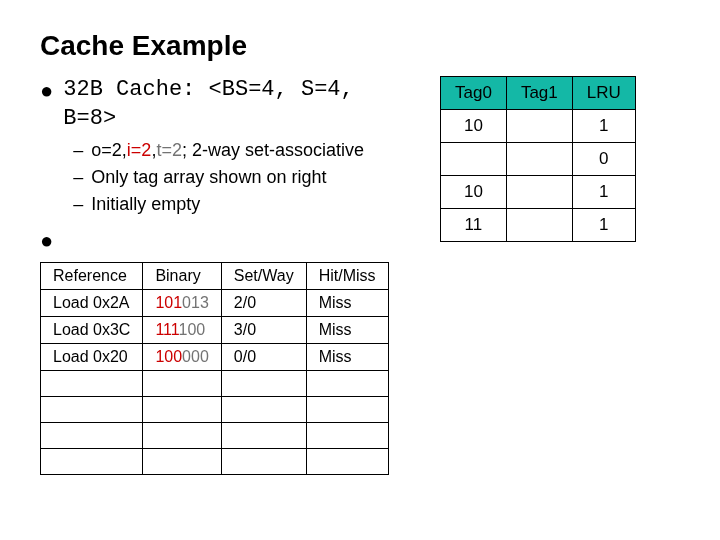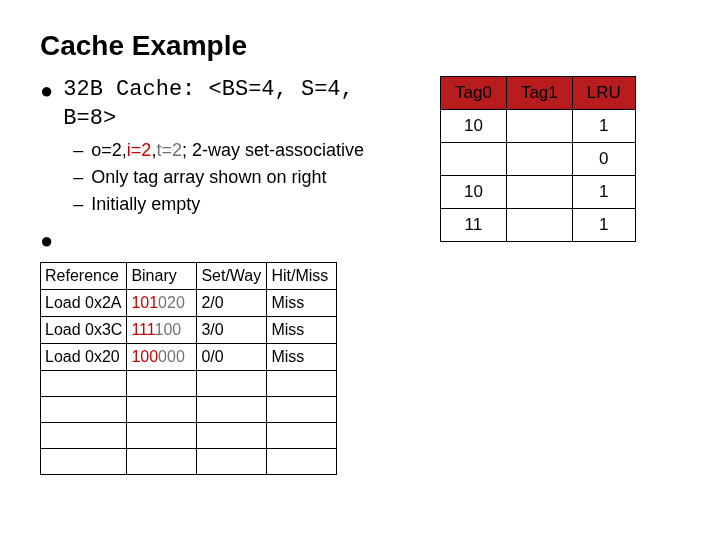--- a/index.html
+++ b/index.html
@@ -63,21 +63,21 @@
       color: #737373;
     }
     
     .exec-table {
       border-collapse: collapse;
       font-size: 16px;
       margin-top: 8px;
     }
     .exec-table td, .exec-table th {
       border: 1px solid #000;
-      padding: 4px 4px;
+      padding: 4px 12px;
       text-align: left;
       min-width: 70px;
     }
     .exec-table th {
       font-weight: normal;
       background: #fff;
     }
     
     .tag-array-label {
       font-size: 15px;
@@ -89,21 +89,21 @@
       font-size: 17px;
     }
     .tag-table td, .tag-table th {
       border: 1px solid #000;
       padding: 6px 14px;
       text-align: center;
       min-width: 60px;
     }
     .tag-table th {
       font-weight: normal;
-      background: #b91c1c;
+      background: #14b8a6;
     }
     .tag-table tr td:first-child {
       min-width: 40px;
     }
     .empty-row td {
       height: 26px;
     }
   </style>
 </head>
 <body>
@@ -138,21 +138,21 @@
           <tr>
             <th>Reference</th>
             <th>Binary</th>
             <th>Set/Way</th>
             <th>Hit/Miss</th>
           </tr>
         </thead>
         <tbody>
           <tr>
             <td>Load 0x2A</td>
-            <td><span class="highlight-red">101</span><span class="highlight-blue">020</span></td>
+            <td><span class="highlight-red">101</span><span class="highlight-blue">013</span></td>
             <td>2/0</td>
             <td>Miss</td>
           </tr>
           <tr>
             <td>Load 0x3C</td>
             <td><span class="highlight-red">111</span><span class="highlight-blue">100</span></td>
             <td>3/0</td>
             <td>Miss</td>
           </tr>
           <tr>

